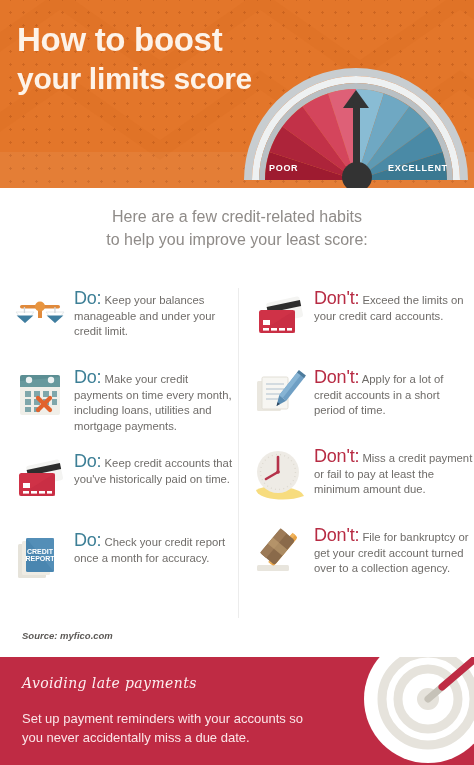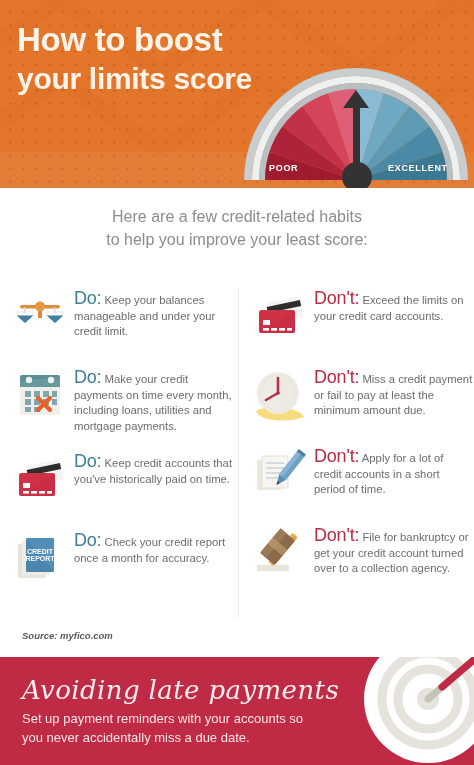--- a/index.html
+++ b/index.html
@@ -207,21 +207,21 @@
     width: 128px;
     height: 128px;
     border-radius: 50%;
     background: #ffffff;
   }
   .footer-heading {
     position: absolute;
     left: 22px;
     top: 18px;
     color: #fdeef0;
-    font-size: 26px;
+    font-size: 14px;
     font-family: "DejaVu Serif", serif;
     font-style: italic;
     font-weight: 400;
     letter-spacing: 0.4px;
   }
   .footer-body {
     position: absolute;
     left: 22px;
     top: 52px;
     width: 300px;
@@ -410,59 +410,59 @@
         </div>
         <div class="habit-text">
           <span class="lead dont">Don't:</span>
           <span>Exceed the limits on your credit card accounts.</span>
         </div>
       </div>
 
       <div class="habit">
         <div class="habit-icon">
           <svg width="56" height="56" viewBox="0 0 56 56">
-            <path d="M 4 44 q 12 -6 30 -3 q 16 3 18 9 q -14 5 -30 3 q -16 -2 -18 -9 Z" fill="#f7dc7e"></path>
-            <circle cx="26" cy="26" r="21" fill="#eeebe5"></circle>
-            <circle cx="26" cy="26" r="17.5" fill="none" stroke="#dedad1" stroke-width="1.4" stroke-dasharray="1 3.2"></circle>
-            <g stroke="#b5324a" stroke-width="2.6" stroke-linecap="round">
-              <line x1="26" y1="26" x2="26" y2="11"></line>
-              <line x1="26" y1="26" x2="14" y2="33"></line>
-            </g>
-            <circle cx="26" cy="26" r="1.8" fill="#b5324a"></circle>
-          </svg>
-        </div>
-        <div class="habit-text">
-          <span class="lead dont">Don't:</span>
-          <span>Miss a credit payment or fail to pay at least the minimum amount due.</span>
-        </div>
-      </div>
-
-      <div class="habit">
-        <div class="habit-icon">
-          <svg width="56" height="56" viewBox="0 0 56 56">
             <rect x="5" y="14" width="24" height="30" rx="1.5" fill="#eae7df"></rect>
             <rect x="10" y="10" width="26" height="32" rx="1.5" fill="#f7f6f2" stroke="#e2dfd6" stroke-width="1"></rect>
             <g stroke="#cfd8de" stroke-width="1.8">
               <line x1="14" y1="17" x2="32" y2="17"></line>
               <line x1="14" y1="22" x2="32" y2="22"></line>
               <line x1="14" y1="27" x2="32" y2="27"></line>
               <line x1="14" y1="32" x2="28" y2="32"></line>
             </g>
             <g transform="rotate(38 34 26)">
               <rect x="30" y="2" width="9" height="30" fill="#6f9fc4"></rect>
               <rect x="30" y="2" width="4.5" height="30" fill="#87b4d4"></rect>
               <path d="M 30 32 L 39 32 L 34.5 42 Z" fill="#5b8db3"></path>
               <path d="M 33 38.5 L 36 38.5 L 34.5 42 Z" fill="#30465c"></path>
               <rect x="30" y="0" width="9" height="3" fill="#4d7b9c"></rect>
             </g>
           </svg>
         </div>
         <div class="habit-text">
           <span class="lead dont">Don't:</span>
           <span>Apply for a lot of credit accounts in a short period of time.</span>
+        </div>
+      </div>
+
+      <div class="habit">
+        <div class="habit-icon">
+          <svg width="56" height="56" viewBox="0 0 56 56">
+            <path d="M 4 44 q 12 -6 30 -3 q 16 3 18 9 q -14 5 -30 3 q -16 -2 -18 -9 Z" fill="#f7dc7e"></path>
+            <circle cx="26" cy="26" r="21" fill="#eeebe5"></circle>
+            <circle cx="26" cy="26" r="17.5" fill="none" stroke="#dedad1" stroke-width="1.4" stroke-dasharray="1 3.2"></circle>
+            <g stroke="#b5324a" stroke-width="2.6" stroke-linecap="round">
+              <line x1="26" y1="26" x2="26" y2="11"></line>
+              <line x1="26" y1="26" x2="14" y2="33"></line>
+            </g>
+            <circle cx="26" cy="26" r="1.8" fill="#b5324a"></circle>
+          </svg>
+        </div>
+        <div class="habit-text">
+          <span class="lead dont">Don't:</span>
+          <span>Miss a credit payment or fail to pay at least the minimum amount due.</span>
         </div>
       </div>
 
       <div class="habit">
         <div class="habit-icon">
           <svg width="56" height="56" viewBox="0 0 56 56">
             <rect x="5" y="40" width="32" height="6" rx="1.5" fill="#e8e5dd"></rect>
             <g transform="rotate(40 28 26)">
               <rect x="26" y="4" width="7" height="38" rx="2.5" fill="#e8a244"></rect>
               <rect x="26" y="4" width="3.4" height="38" fill="#f0b35c"></rect>

